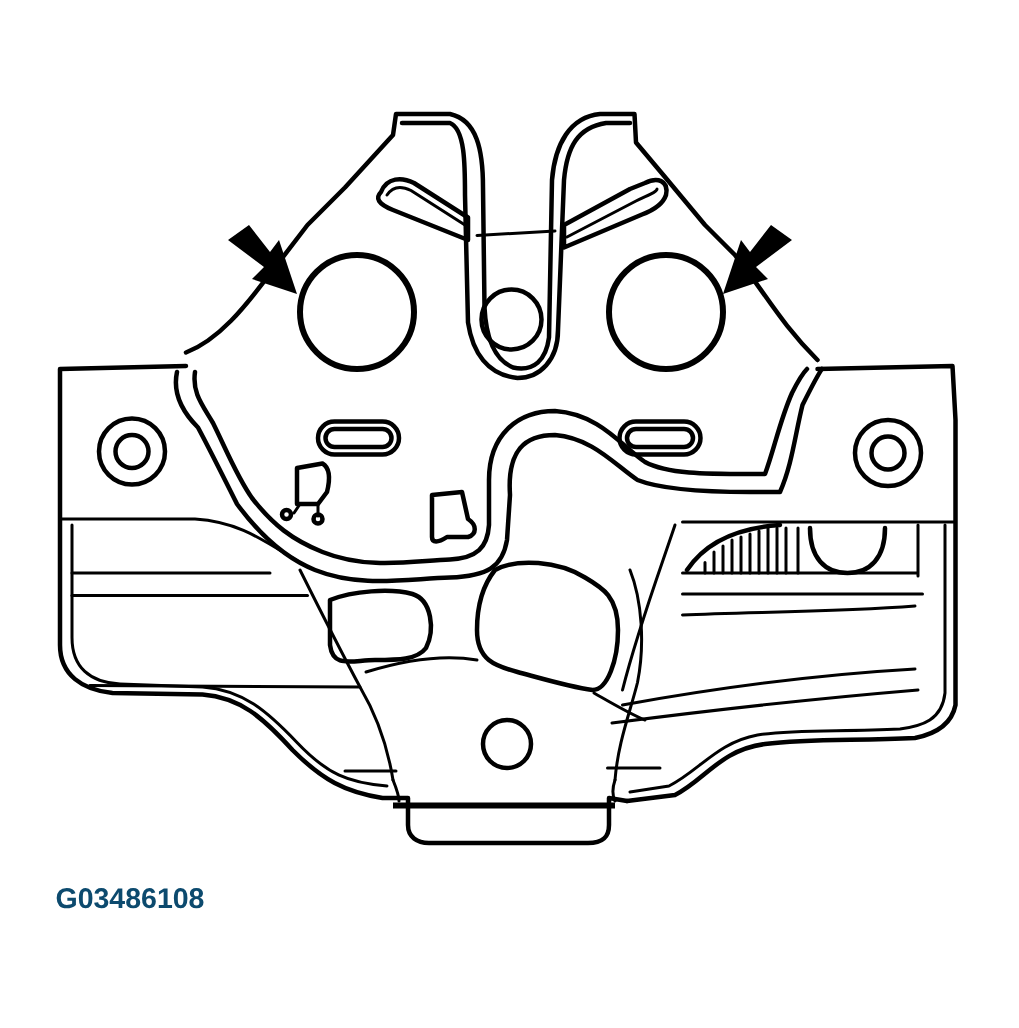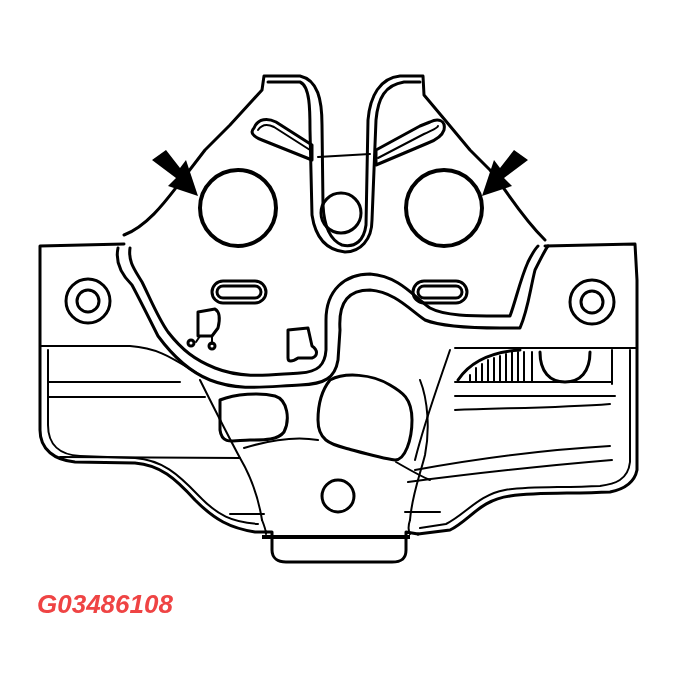--- a/index.html
+++ b/index.html
@@ -3,22 +3,22 @@
 <meta charset="utf-8">
 <style>
   html, body { margin:0; padding:0; background:#ffffff; }
   body { width:679px; height:685px; position:relative; overflow:hidden;
          font-family:"Liberation Sans", sans-serif; }
   #figure { position:absolute; left:0; top:0; width:679px; height:685px; }
   .ln { fill:none; stroke:#000; stroke-width:3; stroke-linejoin:round; stroke-linecap:round; }
   .lt { fill:none; stroke:#000; stroke-width:2; stroke-linejoin:round; stroke-linecap:round; }
   .th { fill:none; stroke:#000; stroke-width:4; }
   .fill-b { fill:#000; stroke:none; }
-  #fig-id { position:absolute; left:37px; top:589px; font-size:26px; font-weight:bold;
-            color:#ef4444; letter-spacing:0px;font-style:italic; }
+  #fig-id { position:absolute; left:37px; top:589px; font-size:19px; font-weight:bold;
+            color:#0c4a6e; letter-spacing:0px; }
 </style>
 </head>
 <body>
 
 <svg id="figure" viewBox="0 0 679 685" xmlns="http://www.w3.org/2000/svg">
 
   <g>
     <path class="ln" d="M124,235 C150,225 170,195 182,180 L205,150 L230,125 L262,90 L264,76 L300,76
                         C318,80 322,100 322,125 L323,205 C324,225 330,240 342,245 C356,248 364,240 366,225
                         L368,120 C370,96 380,78 400,76 L423,76 L424,95 L445,120 L470,150 L490,170

